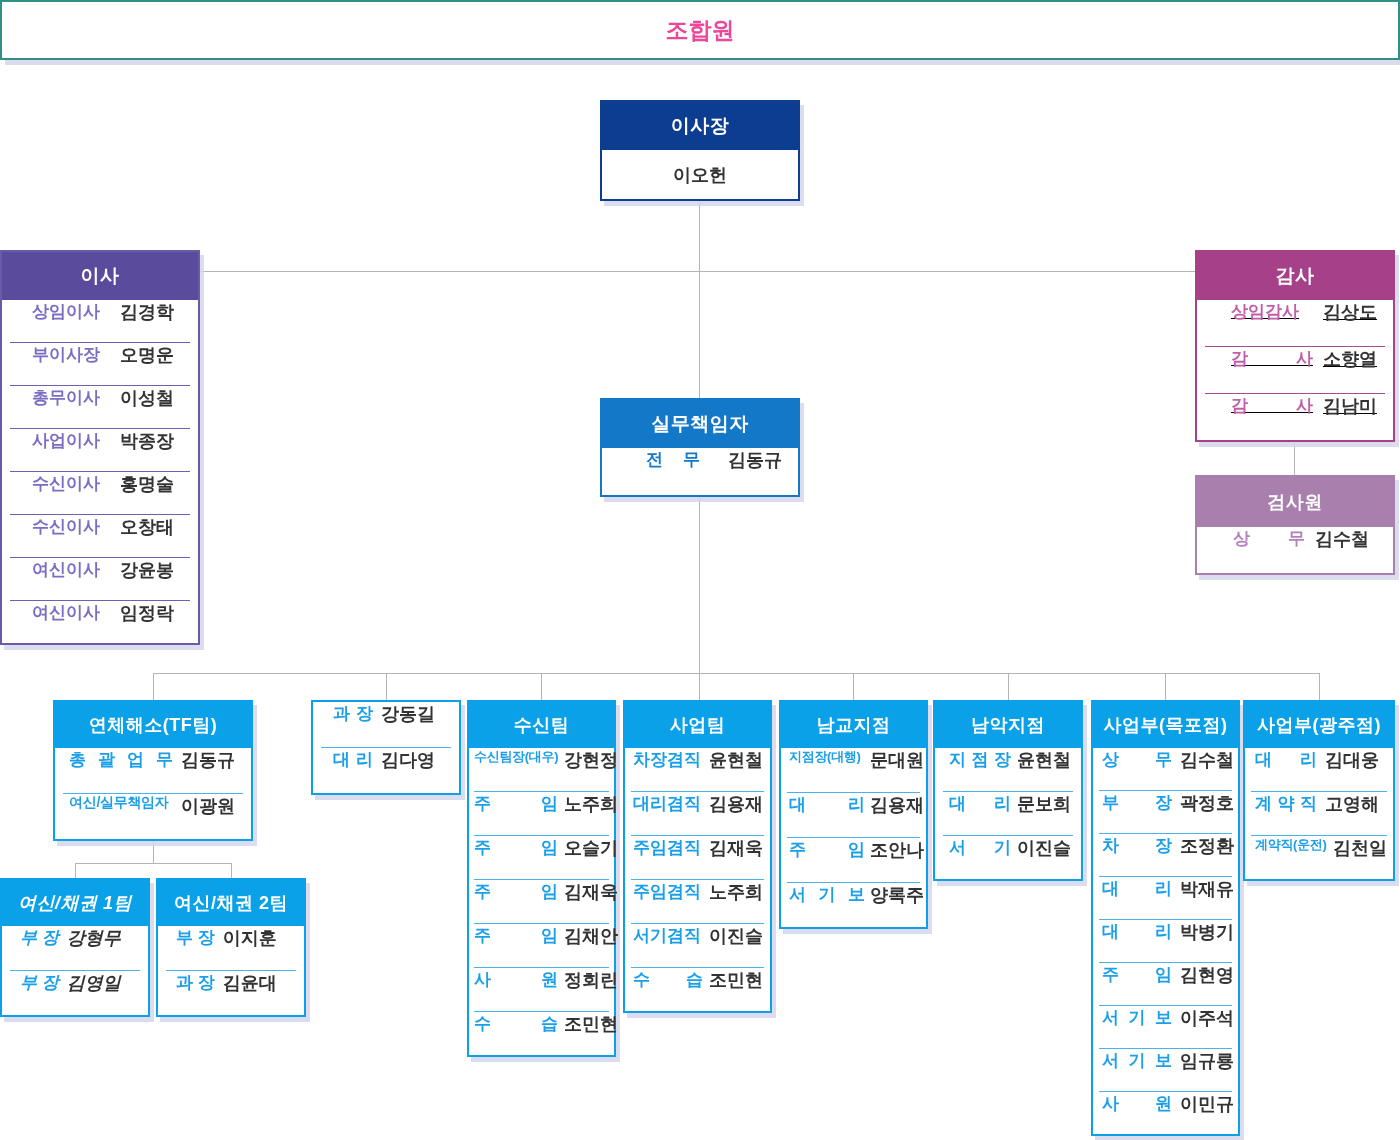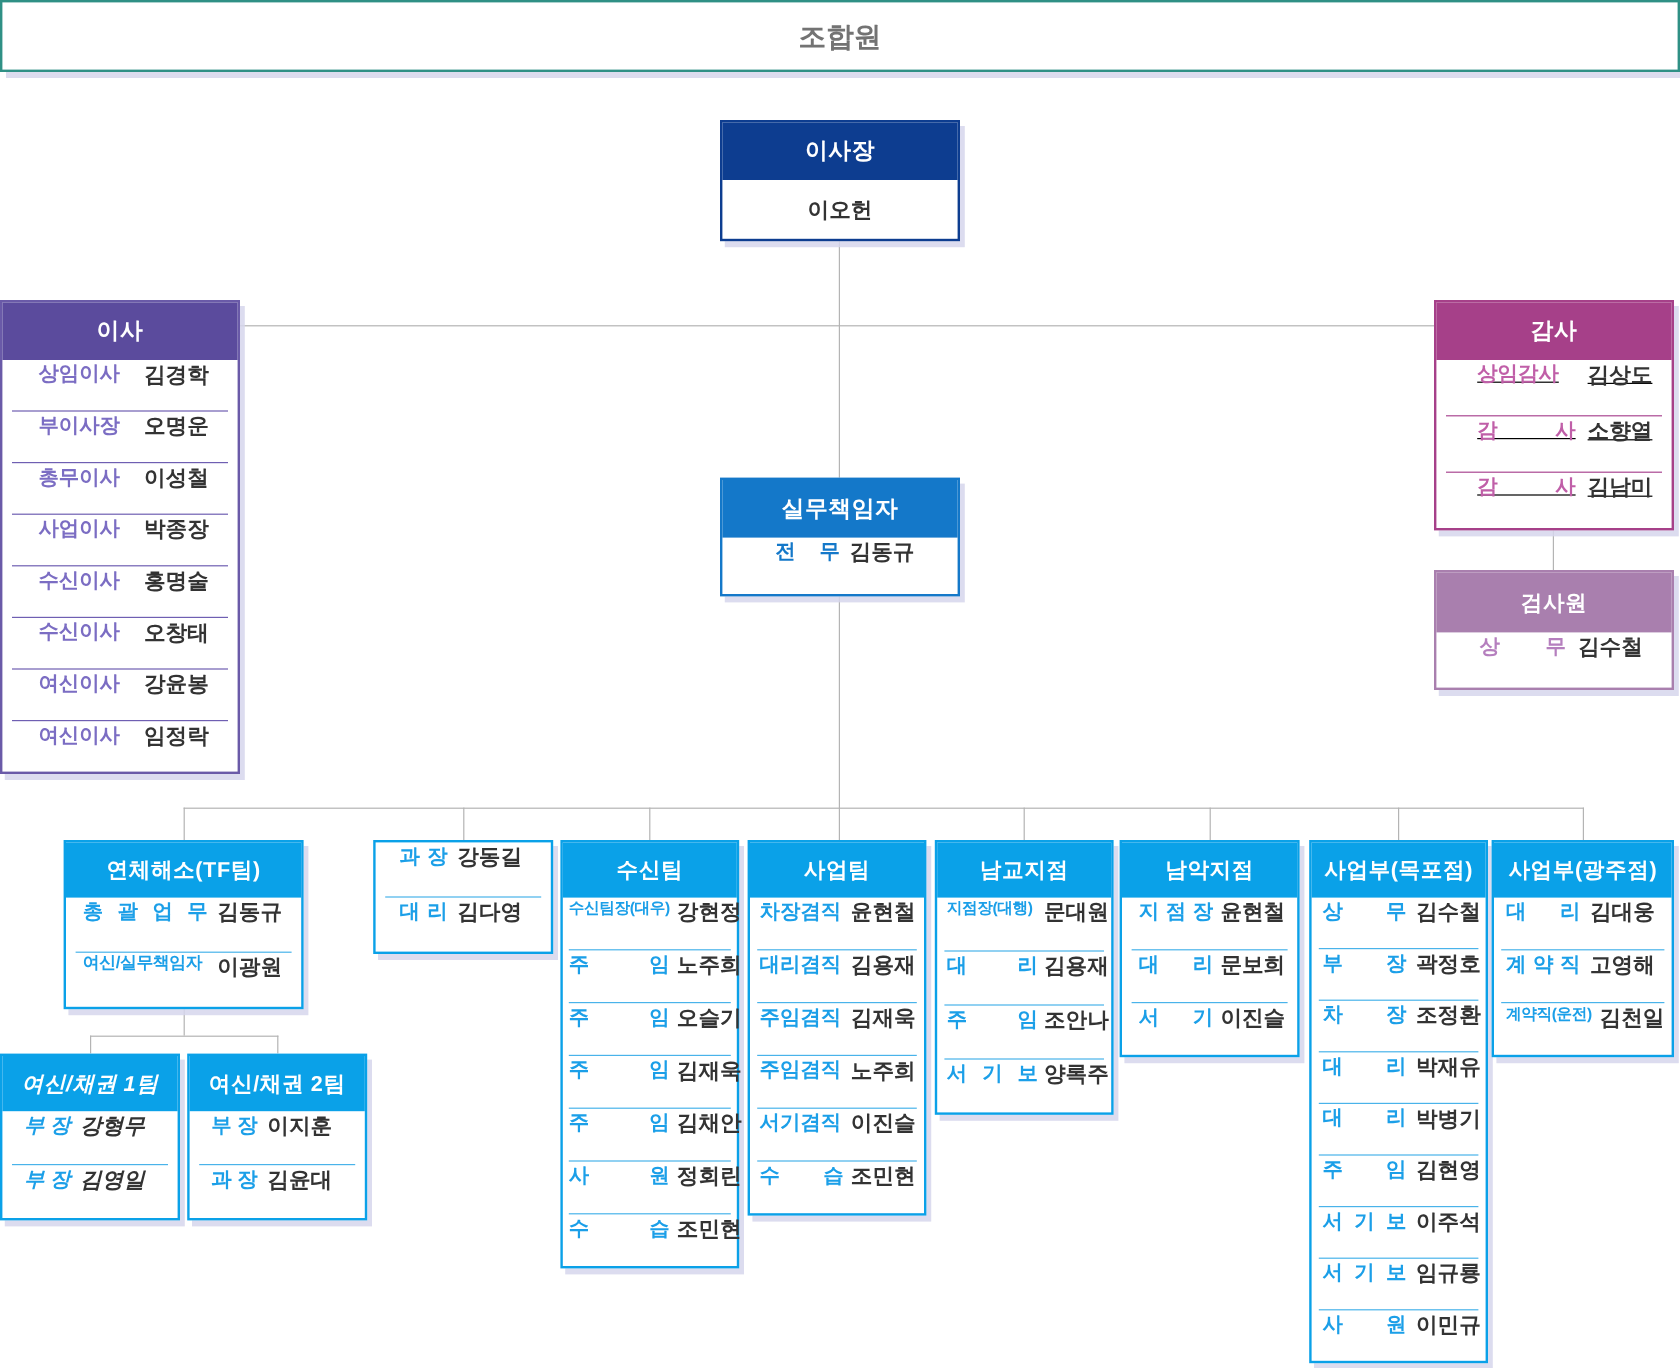--- a/index.html
+++ b/index.html
@@ -31,21 +31,21 @@
     text-align:justify;text-align-last:justify;white-space:nowrap;
   }
   .pos.small{font-size:13px;letter-spacing:-0.3px;}
   .name{color:#333;font-weight:700;font-size:18px;margin-left:8px;white-space:nowrap;}
 
   
   #members{
     left:0;top:0;width:1400px;height:60px;
     border:2px solid #2f9085;box-shadow:5px 5px 0 #dcdcee;
     display:flex;align-items:center;justify-content:center;
-    font-size:23px;font-weight:700;color:#737373;
+    font-size:23px;font-weight:700;color:#ec4899;
   }
 
   
   #chairman{left:600px;top:100px;width:200px;border:2px solid #0d3d90;--hd:#0d3d90;}
   #chairman .chair-name{
     height:49px;display:flex;align-items:center;justify-content:center;
     font-size:18px;font-weight:700;color:#333;
   }
 
   
@@ -57,21 +57,21 @@
   
   #auditors{left:1195px;top:250px;width:200px;border:2px solid #a64089;
     --hd:#a64089;--pos:#c05fa8;--sep:#aa4892;}
   #auditors .row{height:46px;padding-left:26px;text-decoration:underline;}
   #auditors .pos{min-width:82px;}
   #auditors .name{margin-left:10px;}
 
   
   #executive{left:600px;top:398px;width:200px;border:2px solid #1478c9;
     --hd:#1478c9;--pos:#1478c9;}
-  #executive .row{height:47px;padding-left:36px;}
+  #executive .row{height:47px;padding-left:36px;gap:20px;}
   #executive .pos{min-width:54px;}
 
   
   #inspector{left:1195px;top:475px;width:200px;border:2px solid #a97fae;
     --hd:#a97fae;--pos:#b57fbe;}
   #inspector .box-header{height:50px;}
   #inspector .row{height:46px;padding-left:28px;}
   #inspector .pos{min-width:72px;}
   #inspector .name{margin-left:10px;}
 

